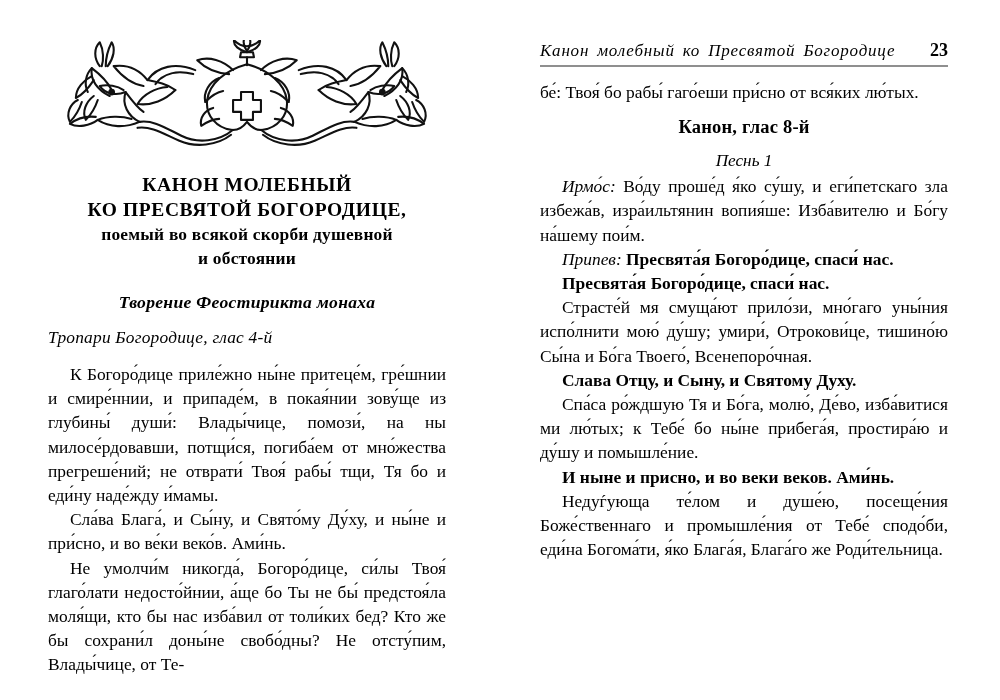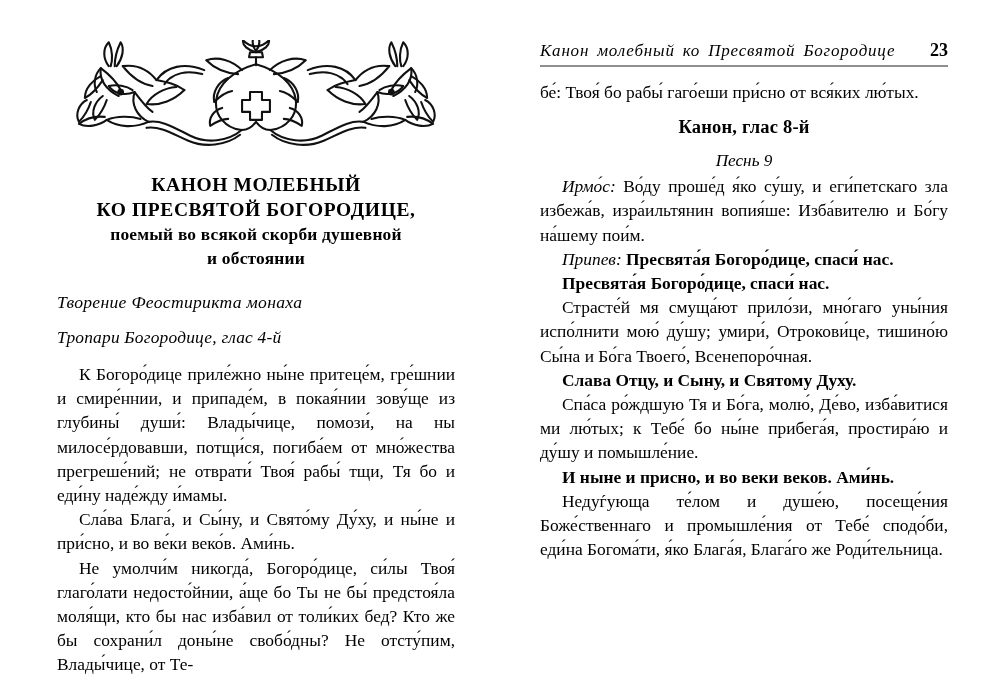--- a/index.html
+++ b/index.html
@@ -18,21 +18,21 @@
 
   .page {
     position: relative;
     width: 1000px;
     height: 700px;
   }
 
   
   .col-left {
     position: absolute;
-    left: 57px;
+    left: 48px;
     top: 40px;
     width: 398px;
   }
 
   .ornament-wrap {
     width: 398px;
     height: 110px;
     display: block;
     margin: 0 auto 0 auto;
   }
@@ -50,23 +50,23 @@
     line-height: 25px;
     letter-spacing: 0.6px;
   }
   .doc-title .t-line3,
   .doc-title .t-line4 {
     font-size: 17.4px;
     line-height: 24px;
   }
 
   .attribution {
-    text-align: left;
-    font-style: italic;
-    font-weight: normal;
+    text-align: center;
+    font-style: italic;
+    font-weight: bold;
     font-size: 17.6px;
     margin-top: 22px;
     letter-spacing: 0.3px;
   }
 
   .section-sub {
     font-style: italic;
     font-size: 17.4px;
     margin-top: 14px;
     letter-spacing: 0.2px;
@@ -248,21 +248,21 @@
 
     <div class="runhead">
       <span class="rh-title">Канон молебный ко Пресвятой Богородице</span>
       <span class="rh-page">23</span>
     </div>
     <div class="runhead-rule"></div>
 
     <p class="body lastline-left">бе́: Твоя́ бо рабы́ гаго́еши при́сно от вся́ких лю́тых.</p>
 
     <div class="canon-heading">Канон, глас 8-й</div>
-    <div class="ode-heading">Песнь 9</div>
+    <div class="ode-heading">Песнь 1</div>
 
     <p class="body indent"><span class="rubric">Ирмо́с:</span> <span>Во́ду проше́д я́ко су́шу, и еги́петскаго зла избежа́в, изра́ильтянин вопия́ше: Изба́вителю и Бо́гу на́шему пои́м.</span></p>
 
     <p class="body indent lastline-left"><span class="rubric">Припев:</span> <span class="rubric-after-bold">Пресвята́я Богоро́дице, спаси́ нас.</span></p>
 
 
     <p class="refrain">Пресвята́я Богоро́дице, спаси́ нас.</p>
 
     <p class="body indent">Страсте́й мя смуща́ют прило́зи, мно́гаго уны́ния испо́лнити мою́ ду́шу; умири́, Отрокови́це, тишино́ю Сы́на и Бо́га Твоего́, Всенепоро́чная.</p>
 

